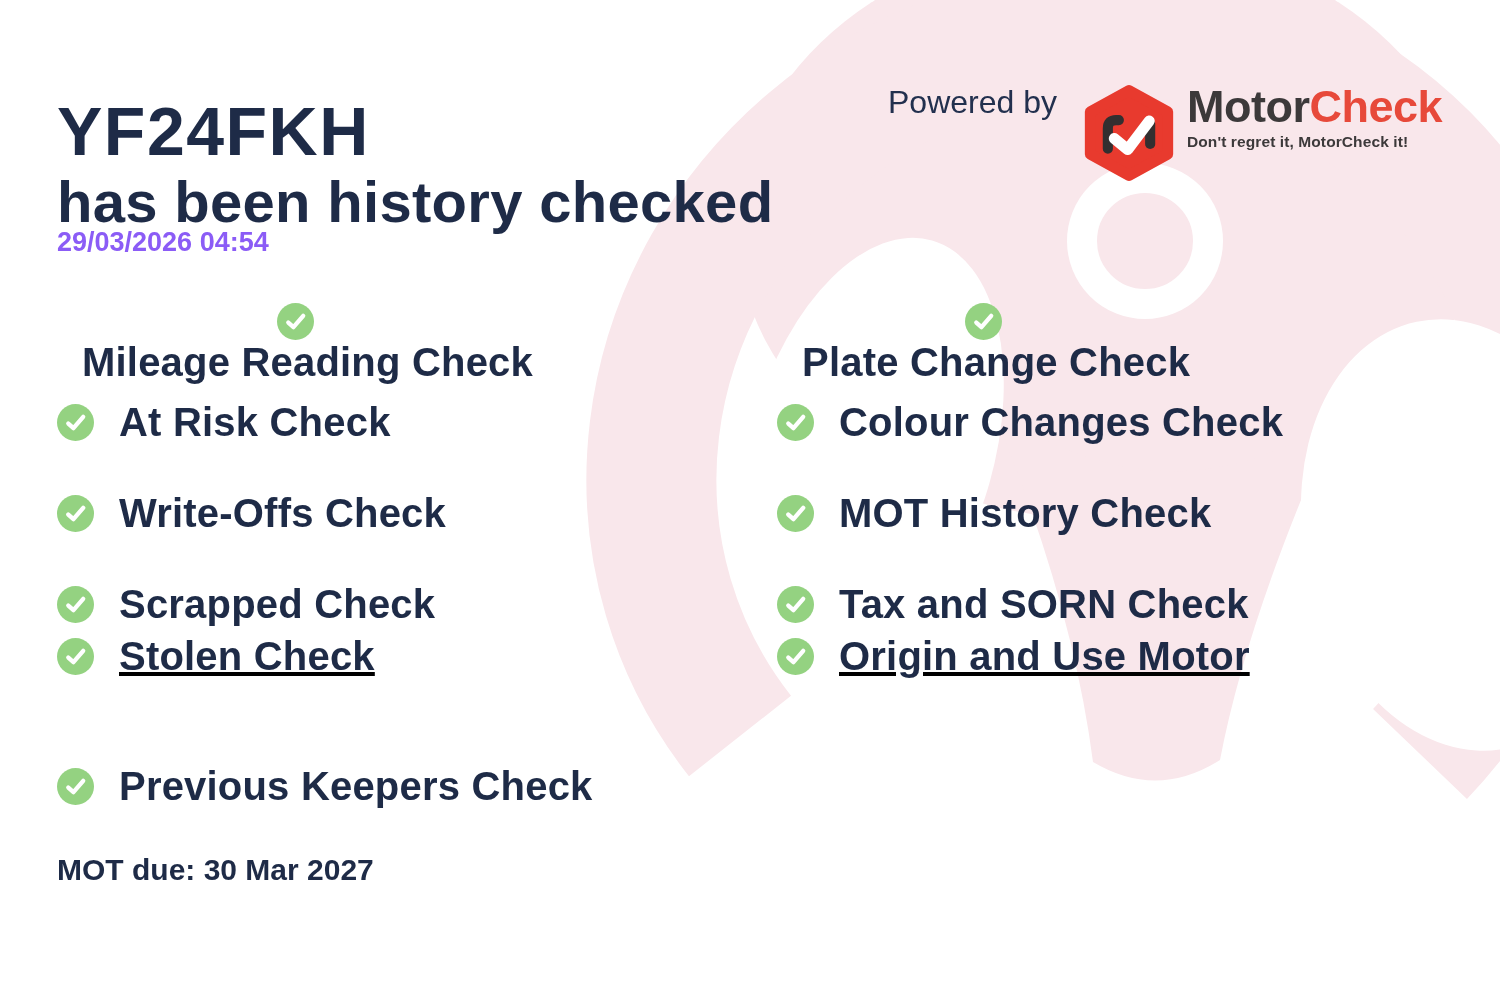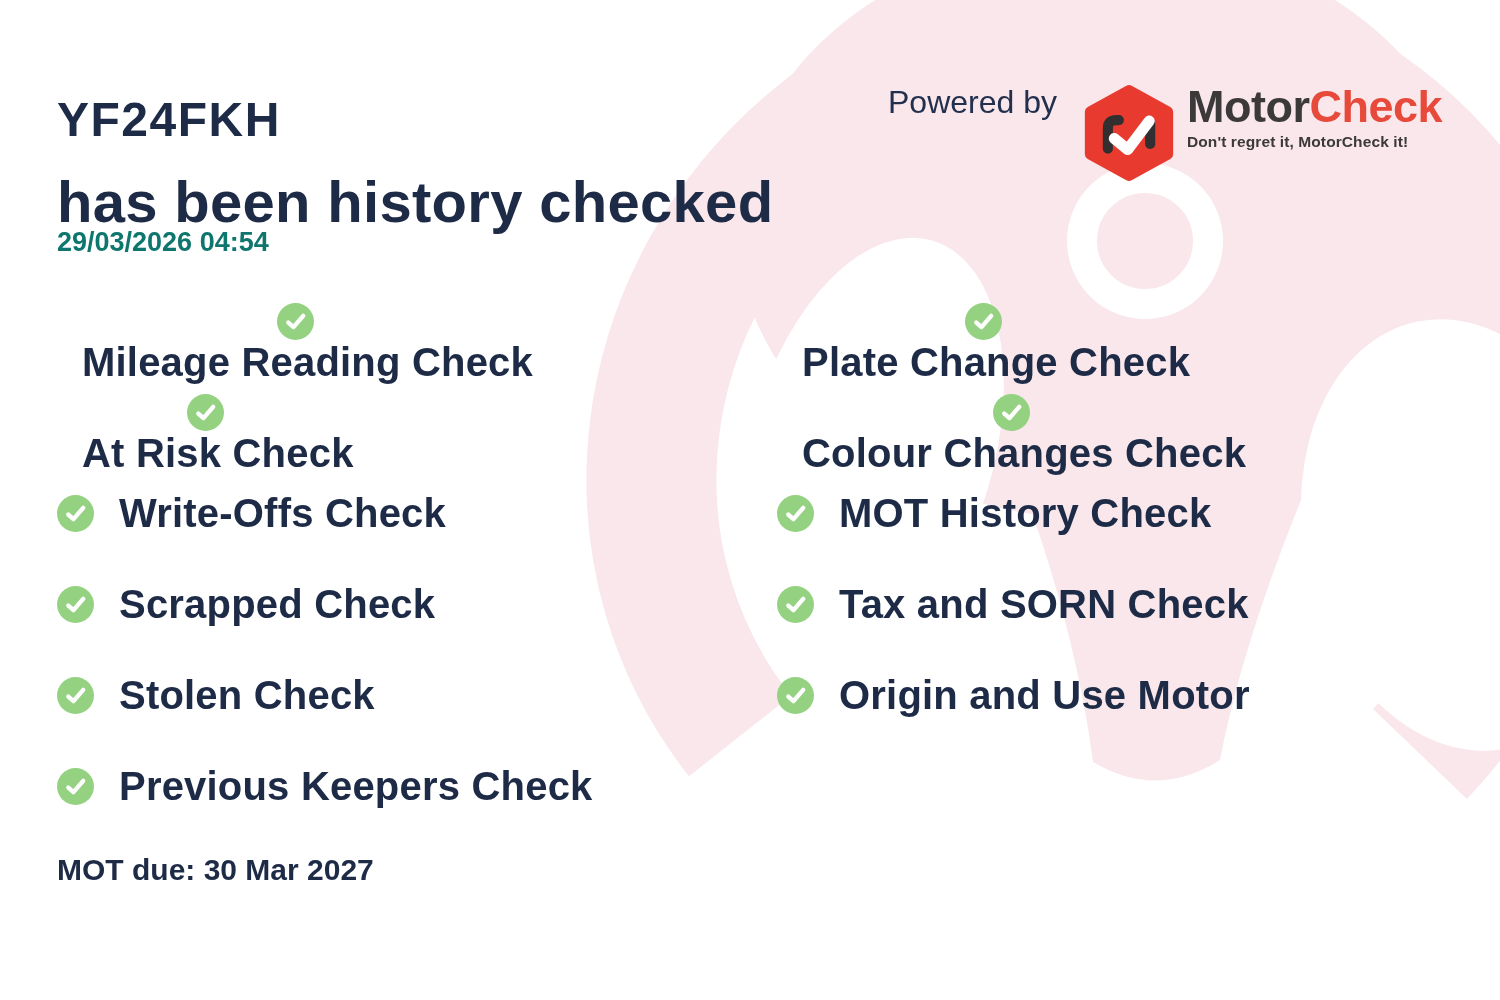--- a/index.html
+++ b/index.html
@@ -7,32 +7,32 @@
     position:relative;
     width:1500px;height:1000px;
     background:#ffffff;
     overflow:hidden;
     font-family:"Liberation Sans", sans-serif;
   }
   #bg-wheel{position:absolute;left:0;top:0;width:1500px;height:1000px;}
 
   .reg-title{
     position:absolute;left:57px;top:92px;
-    font-size:48px;font-weight:700;letter-spacing:1.5px;
+    font-size:68px;font-weight:700;letter-spacing:1.5px;
     color:#1e2b47;white-space:nowrap;
   }
   .subtitle{
     position:absolute;left:57px;top:168px;
     font-size:58px;font-weight:600;letter-spacing:0.3px;
     color:#1e2b47;white-space:nowrap;
   }
   .timestamp{
     position:absolute;left:57px;top:227px;
     font-size:27px;font-weight:600;
-    color:#0f766e;white-space:nowrap;
+    color:#8b5cf6;white-space:nowrap;
   }
 
   .branding{
     position:absolute;left:888px;top:84px;height:102px;
     display:flex;align-items:flex-start;
   }
   .powered-by{
     font-size:32px;font-weight:500;color:#22304e;
     margin-right:26px;white-space:nowrap;
   }
@@ -51,22 +51,22 @@
     display:flex;align-items:center;
   }
   .check-row .check-icon{width:37px;height:37px;flex:0 0 auto;}
   .check-row .label{
     margin-left:25px;
     font-size:40px;font-weight:700;letter-spacing:0.2px;
     color:#1e2b47;white-space:nowrap;
   }
   .col-left{left:57px;}
   .col-right{left:777px;}
-  .r1{top:303px;flex-direction:column;} .r2{top:394px;flex-direction:column;} .r3{top:485px;}
-  .r4{top:576px;} .r5{top:667px;} .r6{top:758px;align-items:center;}
+  .r1{top:303px;flex-direction:column;} .r2{top:394px;} .r3{top:485px;}
+  .r4{top:576px;} .r5{top:628px;text-decoration:underline;} .r6{top:758px;align-items:center;}
 
   .mot-due{
     position:absolute;left:57px;top:853px;
     font-size:30px;font-weight:700;color:#1e2b47;white-space:nowrap;
   }
 </style>
 </head>
 <body>
 
 <div id="canvas">

